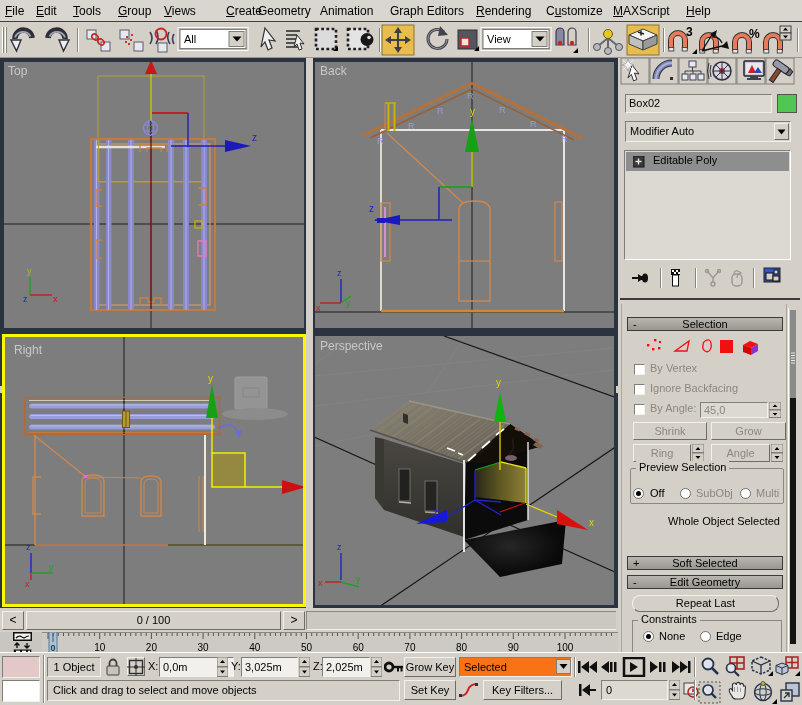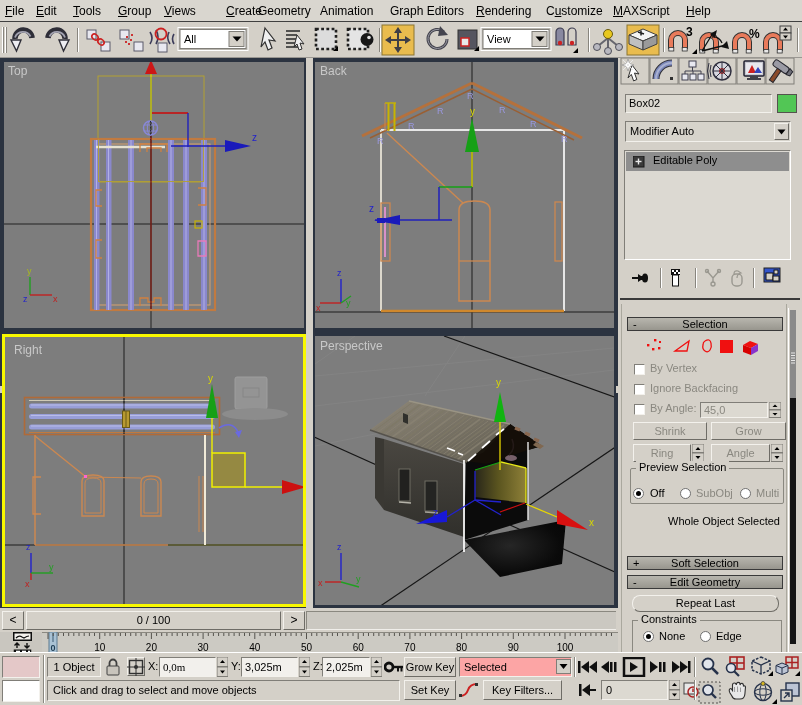--- a/index.html
+++ b/index.html
@@ -666,21 +666,21 @@
     <path d="M5.5,9 V6 a3.5,3.5 0 0 1 7,0 V9" fill="none" stroke="#404040" stroke-width="1.8"></path>
   </svg>
   <div class="abs raised" style="left:127px;top:4px;width:18px;height:19px;"></div>
   <svg class="abs" style="left:127px;top:4px" width="18" height="19" viewBox="0 0 18 19">
     <rect x="2.5" y="3.5" width="13" height="13" fill="none" stroke="#303030" stroke-width="1.4"></rect>
     <line x1="9" y1="1" x2="9" y2="19" stroke="#303030"></line>
     <line x1="0" y1="10" x2="18" y2="10" stroke="#303030"></line>
     <circle cx="9" cy="10" r="2" fill="#303030"></circle>
   </svg>
   <div class="abs" style="left:148px;top:7px;">X:</div>
-  <div class="abs sunken" style="left:159px;top:4px;width:57px;height:20px;background:#f2f0ec;line-height:18px;padding-left:3px;font-family:Liberation Serif, serif;">0,0m</div>
+  <div class="abs sunken" style="left:159px;top:4px;width:75px;height:20px;background:#f2f0ec;line-height:18px;padding-left:3px;">0,0m</div>
   <div class="abs" style="left:217px;top:4px;width:11px;height:20px;">
     <svg width="11" height="20" viewBox="0 0 11 20">
           <rect x="0" y="0" width="11" height="9.5" fill="#d4d0c8" stroke="#807e78"></rect>
           <rect x="0" y="10" width="11" height="9.5" fill="#d4d0c8" stroke="#807e78"></rect>
           <polygon points="3,6 8,6 5.5,3" fill="#000"></polygon>
           <polygon points="3,13.5 8,13.5 5.5,16.5" fill="#000"></polygon>
         </svg>
   </div>
   <div class="abs" style="left:231px;top:7px;">Y:</div>
   <div class="abs sunken" style="left:241px;top:4px;width:57px;height:20px;background:#f2f0ec;line-height:18px;padding-left:3px;">3,025m</div>
@@ -706,21 +706,21 @@
     <circle cx="5" cy="8" r="4" fill="none" stroke="#101010" stroke-width="2.8"></circle>
     <line x1="9" y1="8" x2="19" y2="8" stroke="#101010" stroke-width="2.4"></line>
     <line x1="14" y1="8" x2="14" y2="12.5" stroke="#101010" stroke-width="2"></line>
     <line x1="17.5" y1="8" x2="17.5" y2="12.5" stroke="#101010" stroke-width="2"></line>
   </svg>
 
   <div class="abs sunken" style="left:47px;top:27px;width:353px;height:21px;line-height:19px;padding-left:5px;">Click and drag to select and move objects</div>
 
   <div class="abs raised" style="left:404px;top:4px;width:52px;height:20px;text-align:center;line-height:18px;">Grow Key</div>
   <div class="abs raised" style="left:404px;top:27px;width:52px;height:20px;text-align:center;line-height:18px;">Set Key</div>
-  <div class="abs sunken" style="left:459px;top:4px;width:113px;height:20px;background:#fca5a5;line-height:18px;padding-left:4px;">Selected</div>
+  <div class="abs sunken" style="left:459px;top:4px;width:113px;height:20px;background:#f97316;line-height:18px;padding-left:4px;">Selected</div>
   <div class="abs" style="left:556px;top:6px;width:15px;height:15px;background:#d4d0c8;border:1px solid #807e78;"></div>
   <svg class="abs" style="left:556px;top:6px" width="15" height="15" viewBox="0 0 15 15">
         <polygon points="3.5,5 11.5,5 7.5,10" fill="#000"></polygon>
       </svg>
   <svg class="abs" style="left:458px;top:27px" width="22" height="21" viewBox="0 0 22 21">
     <path d="M2,16 Q8,16 10,10 Q12,4 19,4" fill="none" stroke="#cc2222" stroke-width="2"></path>
     <rect x="1" y="14" width="3" height="3" fill="#303030"></rect>
         <rect x="17" y="3" width="3" height="3" fill="#303030"></rect>
   </svg>
   <div class="abs raised" style="left:483px;top:27px;width:79px;height:20px;text-align:center;line-height:18px;">Key Filters...</div>
@@ -1034,21 +1034,21 @@
   <div class="abs" style="left:18px;top:433px;width:5px;height:5px;border-radius:50%;background:#000;"></div>
   <div class="abs" style="left:32px;top:429px;">Off</div>
   <div class="abs" style="left:62px;top:430px;width:11px;height:11px;border-radius:50%;background:#fff;border:1px solid #707070;"></div>
   <div class="abs" style="left:78px;top:429px;color:#8a8880;">SubObj</div>
   <div class="abs" style="left:122px;top:430px;width:11px;height:11px;border-radius:50%;background:#fff;border:1px solid #707070;"></div>
   <div class="abs" style="left:138px;top:429px;color:#8a8880;">Multi</div>
   <div class="abs" style="left:20px;top:457px;width:172px;text-align:center;">Whole Object Selected</div>
 
   <div class="abs" style="left:9px;top:498px;width:156px;height:14px;background:linear-gradient(#b8b6ae,#98968e);border:1px solid #3a3a3a;">
     <span class="abs" style="left:5px;top:0px;">+</span>
-    <span class="abs" style="left:0;top:0;width:100%;text-align:center;">Soft Selection</span>
+    <span class="abs" style="left:0;top:0;width:100%;text-align:center;">Soft Selected</span>
   </div>
   <div class="abs" style="left:9px;top:517px;width:156px;height:14px;background:linear-gradient(#b8b6ae,#98968e);border:1px solid #3a3a3a;">
     <span class="abs" style="left:5px;top:0px;">-</span>
     <span class="abs" style="left:0;top:0;width:100%;text-align:center;">Edit Geometry</span>
   </div>
   <div class="abs raised" style="left:14px;top:537px;width:147px;height:17px;text-align:center;line-height:15px;border-radius:8px;">Repeat Last</div>
   <div class="abs" style="left:14px;top:562px;width:150px;height:32px;border:1px solid #8a8880;border-bottom:none;"></div>
   <div class="abs" style="left:20px;top:555px;background:#d4d0c8;padding:0 3px;">Constraints</div>
   <div class="abs" style="left:25px;top:573px;width:11px;height:11px;border-radius:50%;background:#fff;border:1px solid #707070;"></div>
   <div class="abs" style="left:28px;top:576px;width:5px;height:5px;border-radius:50%;background:#000;"></div>

